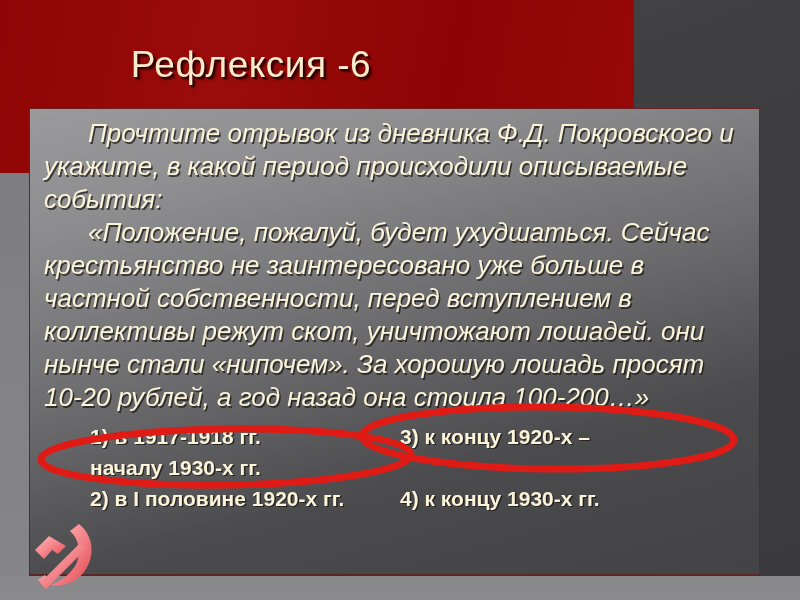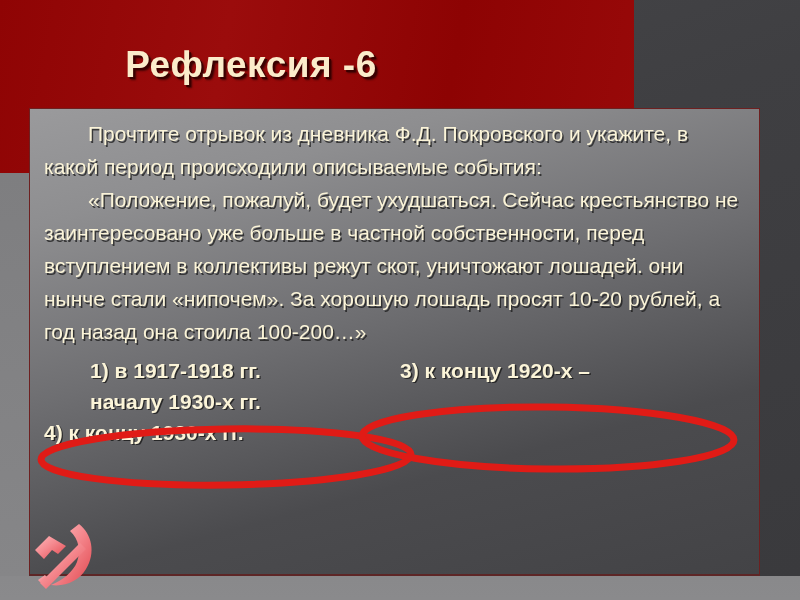--- a/index.html
+++ b/index.html
@@ -59,21 +59,21 @@
   }
 
   
   .title {
     position: absolute;
     left: 0;
     top: 44px;
     width: 502px;
     text-align: center;
     font-size: 37px;
-    font-weight: bold;
+    font-weight: normal;
     color: #fbeccb;
     letter-spacing: 0.5px;
     text-shadow: 2px 2px 0 #3a0000, 3px 3px 2px rgba(0,0,0,0.55);
     white-space: nowrap;
   }
 
   
   .panel {
     position: absolute;
     left: 29px;
@@ -90,24 +90,25 @@
     position: relative;
     width: 100%;
     height: 100%;
     padding: 8px 14px 0 14px;
     box-sizing: border-box;
   }
 
   .para {
     margin: 0;
     color: #fbf4d8;
-    font-size: 21px;
+    font-size: 26px;
     line-height: 33px;
     text-shadow: 1.5px 1.5px 0 rgba(25,25,25,0.75);
     text-indent: 44px;
+    font-style: italic;
   }
   .para.p2 {
   }
 
   
   .options {
     position: relative;
     margin-top: 7px;
     color: #fbf4d8;
     font-size: 21px;
@@ -187,20 +188,21 @@
       <div class="options">
 
         <div class="opt-row">
           <span class="opt-left">1) в 1917-1918 гг.</span>
           <span class="opt-right">3) к концу 1920-х –</span>
         </div>
 
         <div class="opt-cont">началу 1930-х гг.</div>
 
         <div class="opt-row">
+          <span class="opt-left">2) в I половине 1920-х гг.</span>
           <span class="opt-right">4) к концу 1930-х гг.</span>
         </div>
 
       </div>
 
       <svg class="ink" viewBox="0 0 731 467">
 
         <ellipse cx="196" cy="348" rx="185" ry="28" fill="none" stroke="#e01b16" stroke-width="7" transform="rotate(-0.8 196 348)"></ellipse>
 
         <ellipse cx="518" cy="329" rx="186" ry="31" fill="none" stroke="#e01b16" stroke-width="7" transform="rotate(0.6 518 329)"></ellipse>

